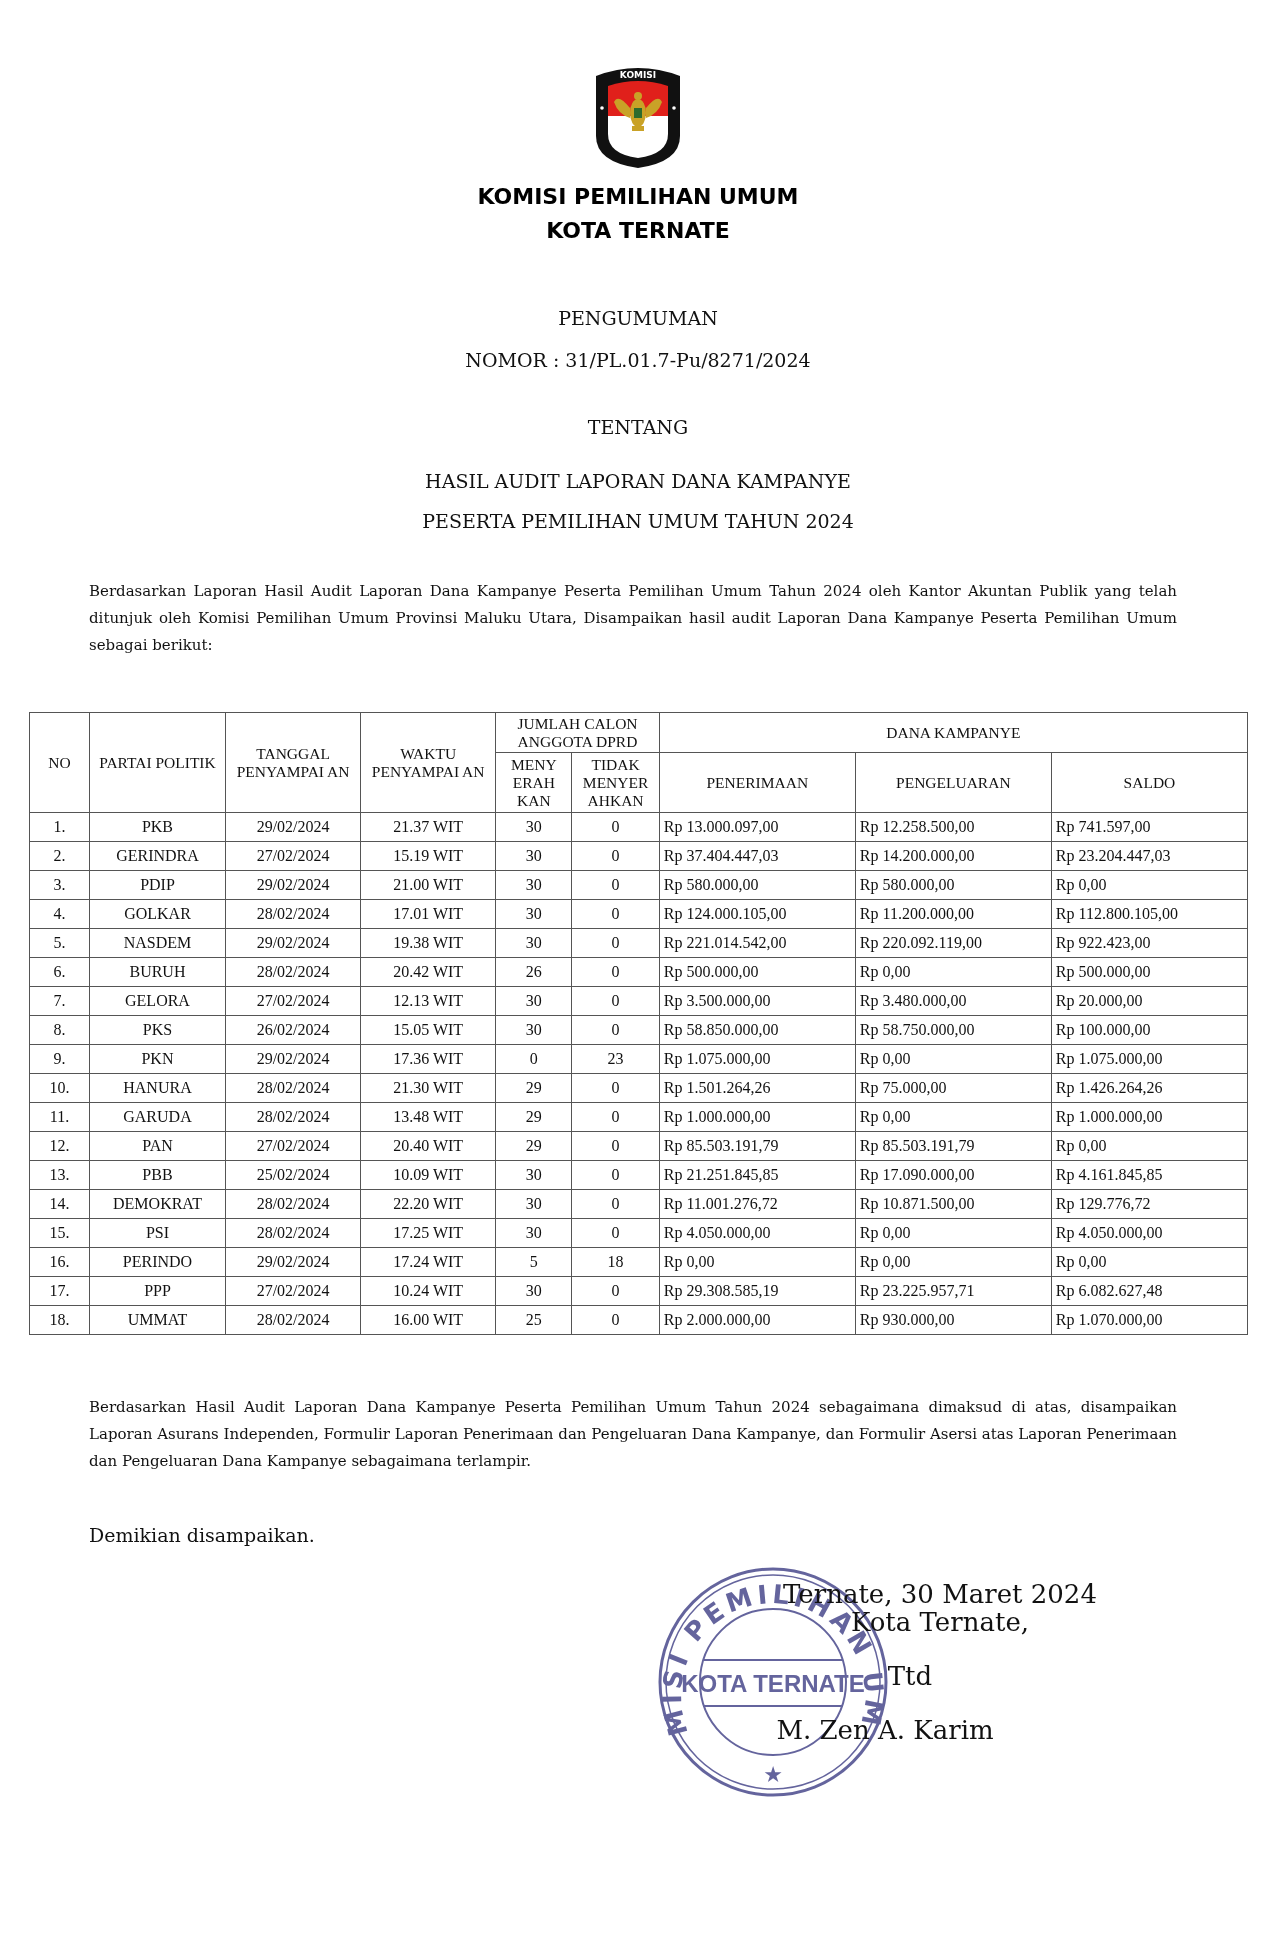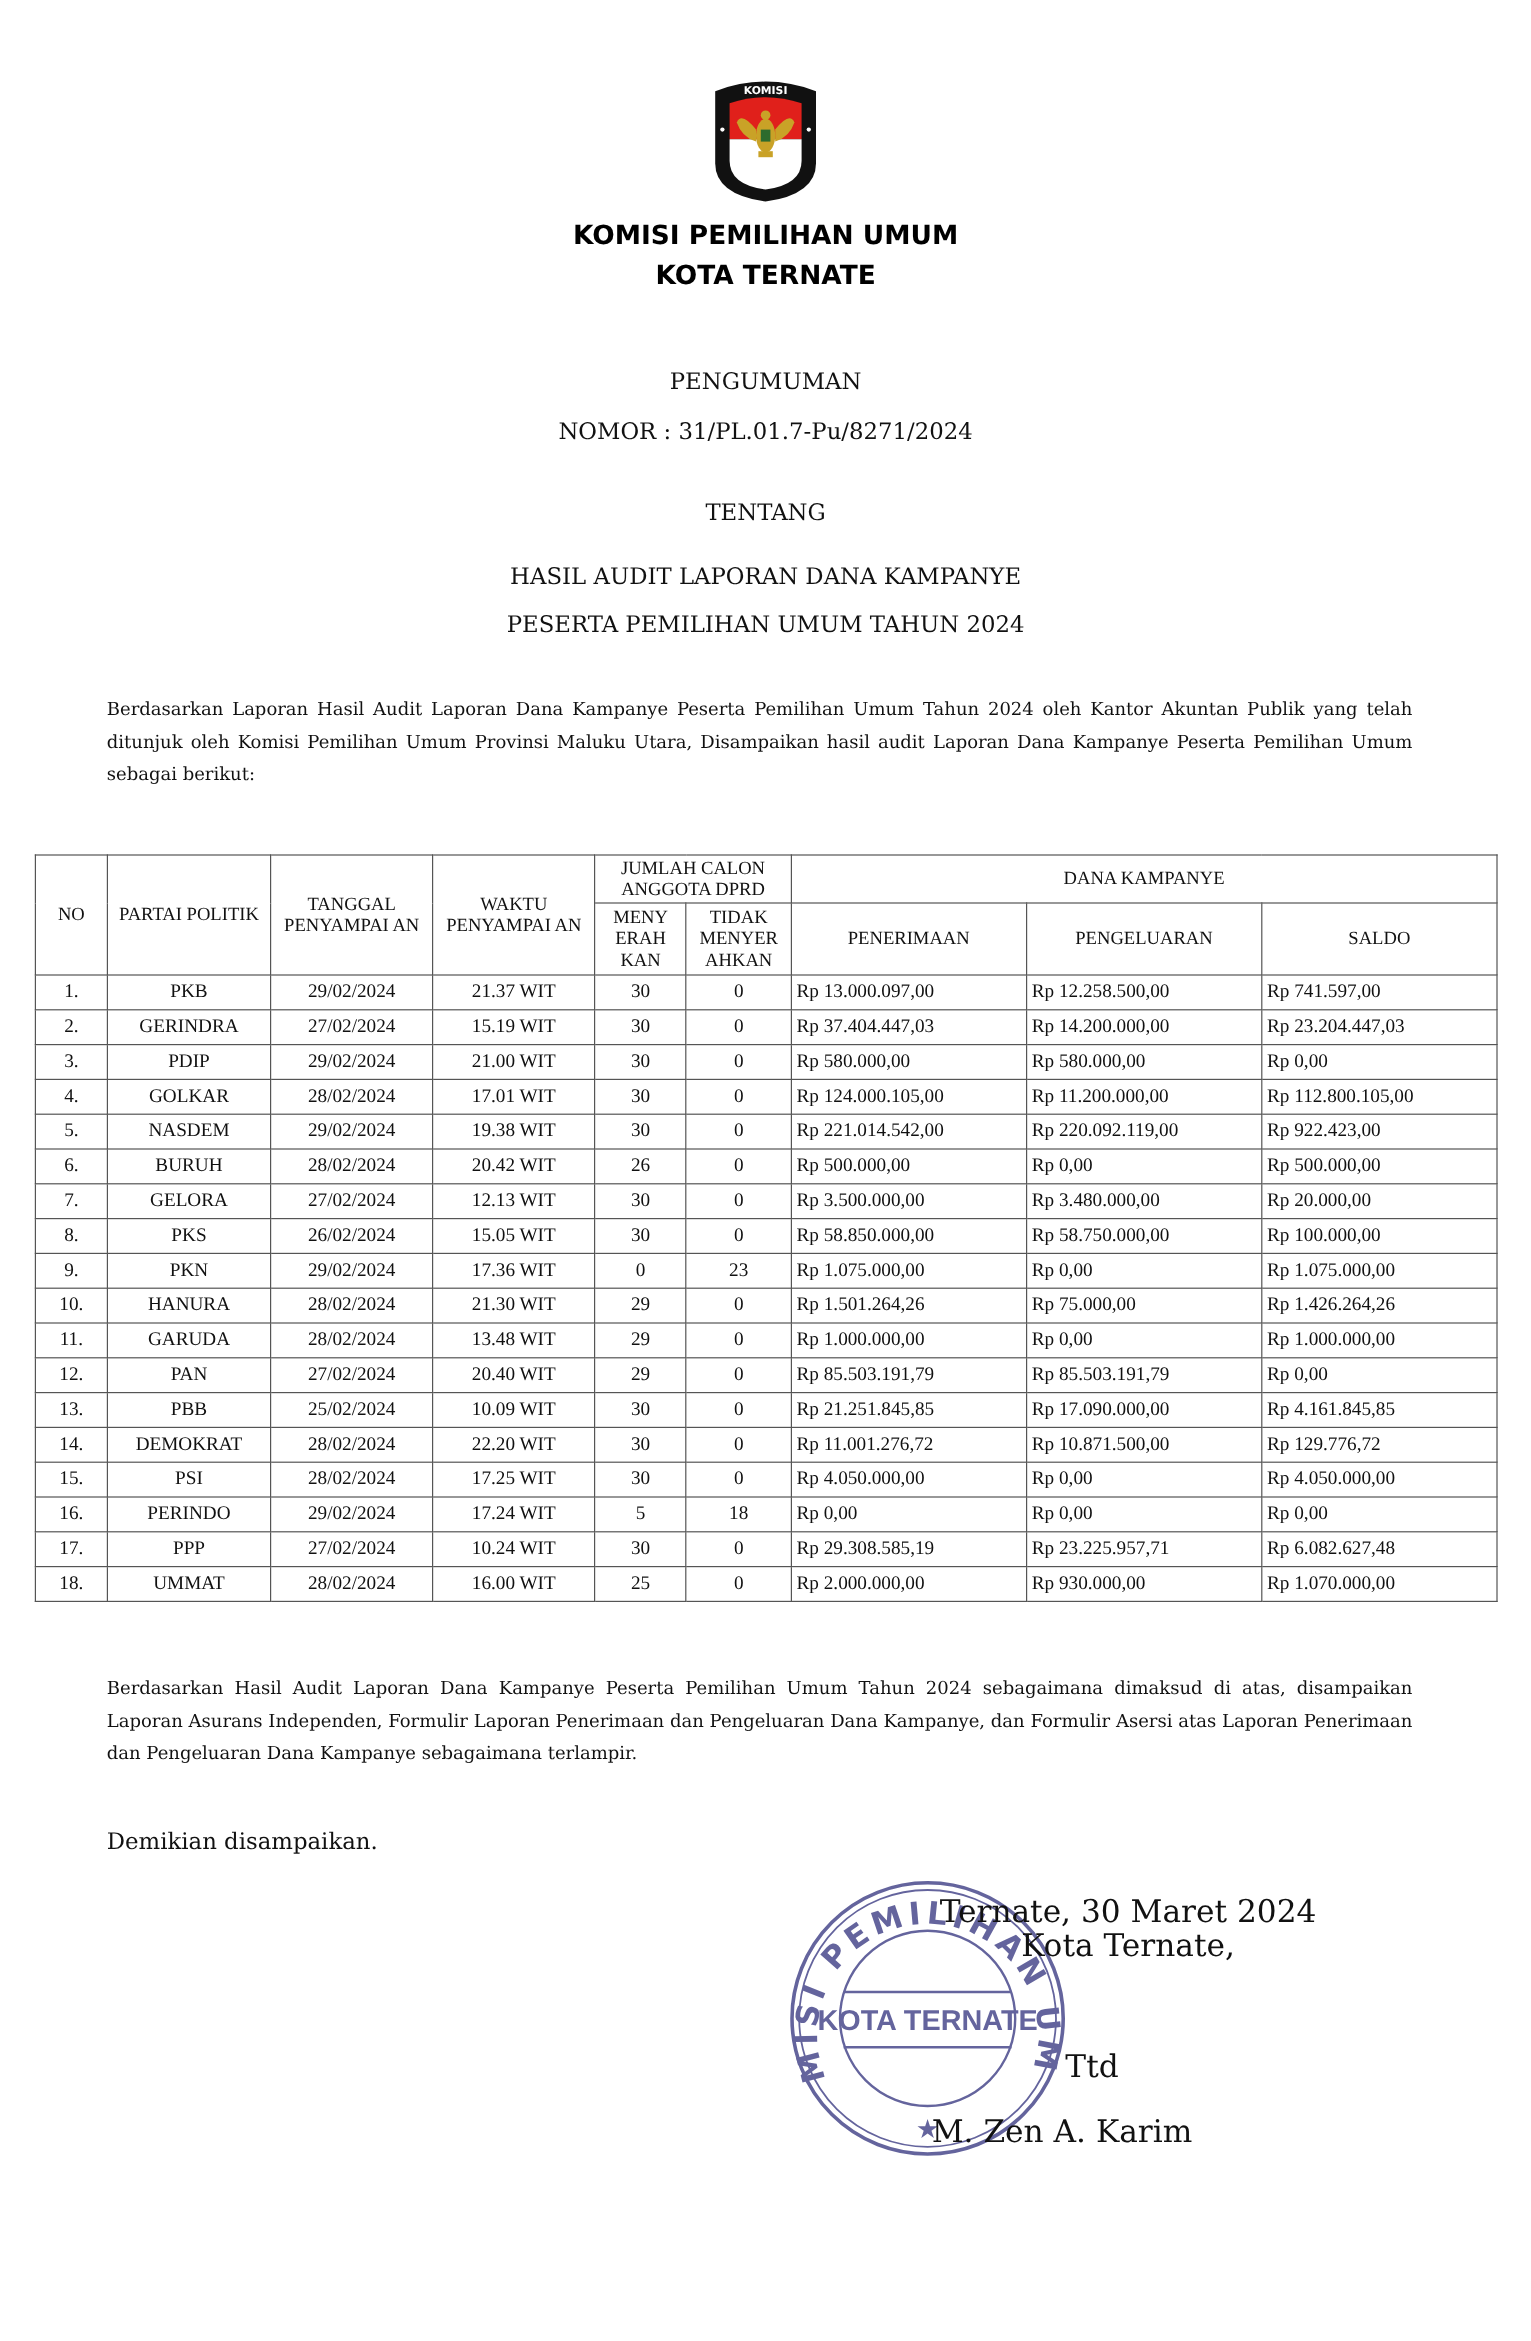--- a/index.html
+++ b/index.html
@@ -347,16 +347,16 @@
     </text>
     <text x="125" y="132" text-anchor="middle" font-size="24" font-weight="bold" fill="#4a4a8c" font-family="Liberation Sans, sans-serif">KOTA TERNATE</text>
     <text x="125" y="222" text-anchor="middle" font-size="22" fill="#4a4a8c" font-family="DejaVu Sans, sans-serif">★</text>
   </svg>
 </div>
 
 <div class="sign-block" style="top:1580px;">
   <div>Ternate, 30 Maret 2024</div>
   <div>Kota Ternate,</div>
   <div style="height:26px;"></div>
-  <div style="margin-left:-60px;margin-top:47px;">Ttd</div>
+  <div style="margin-left:-60px;">Ttd</div>
   <div style="height:26px;"></div>
   <div style="margin-left:-110px;">M. Zen A. Karim</div>
 </div>
 
 </body></html>

